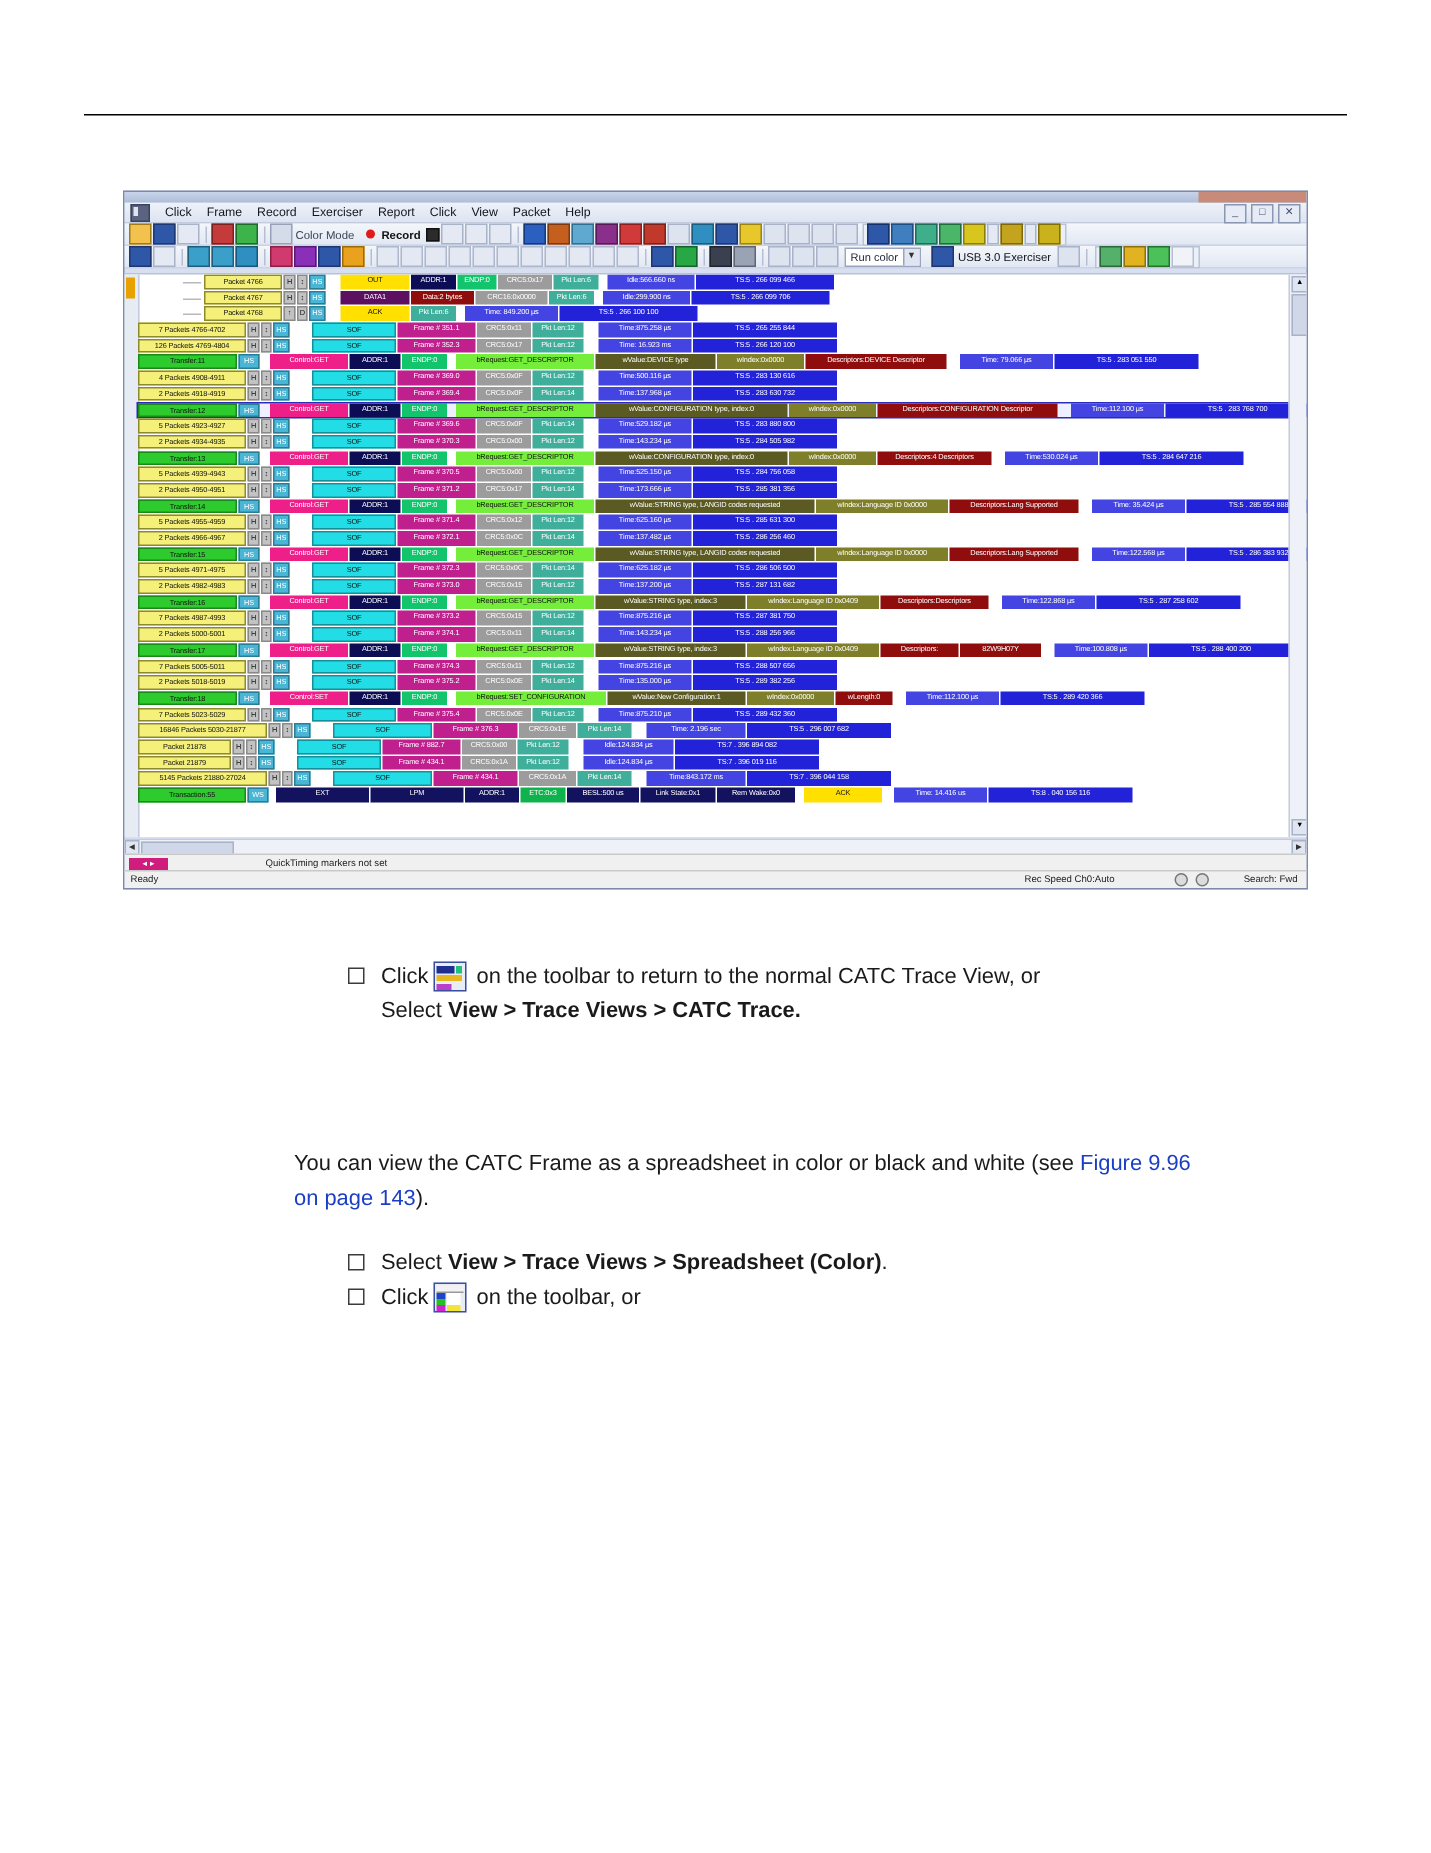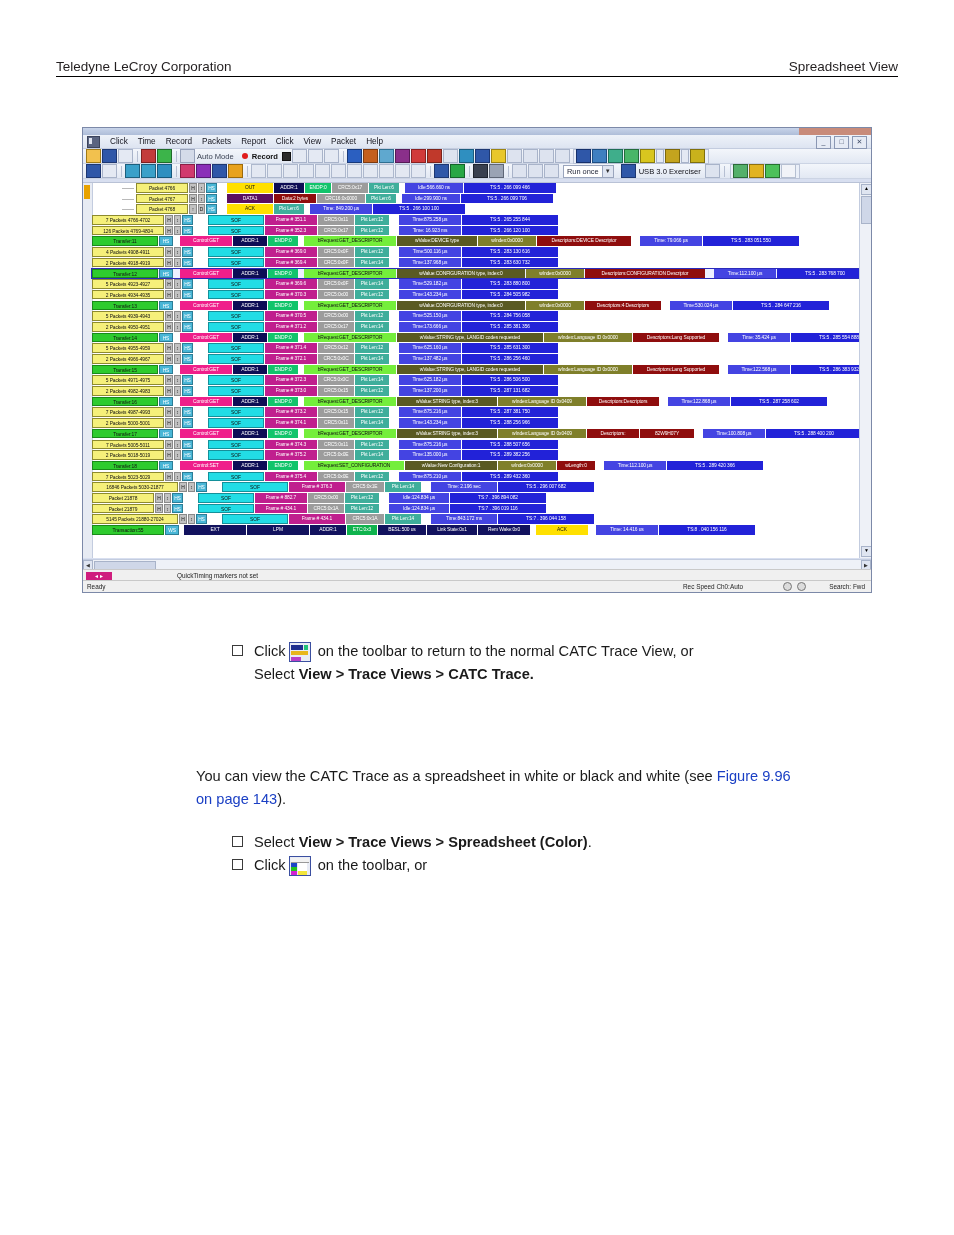--- a/index.html
+++ b/index.html
@@ -147,61 +147,57 @@
   .sb-speed{position:absolute;left:600px;}
   .sb-icons{position:absolute;left:700px;display:flex;gap:5px;}
   .sb-ic{width:7px;height:7px;border-radius:50%;border:1px solid #777;background:#dcdcdc;}
   .sb-search{position:absolute;right:6px;}
 </style>
 </head>
 <body>
 
 <div class="page">
 
-  <div class="hdr">
-    <span>Teledyne LeCroy Corporation</span>
-    <span>Spreadsheet View</span>
-  </div>
   <div class="hdr-rule"></div>
 
   <div id="app-window">
 
     <div class="titlebar">
       <div class="accent"></div>
     </div>
 
     <div class="wbtns">
       <div class="wbtn">_</div>
       <div class="wbtn">□</div>
       <div class="wbtn">✕</div>
     </div>
 
     <div class="menubar">
       <div class="applogo"></div>
       <div class="menu-item">Click</div>
-      <div class="menu-item">Time</div>
+      <div class="menu-item">Frame</div>
       <div class="menu-item">Record</div>
-      <div class="menu-item">Packets</div>
+      <div class="menu-item">Exerciser</div>
       <div class="menu-item">Report</div>
       <div class="menu-item">Click</div>
       <div class="menu-item">View</div>
       <div class="menu-item">Packet</div>
       <div class="menu-item">Help</div>
     </div>
 
     <div class="tbrow">
       <div class="tb-ico" style="background:#f2c14e;border:1px solid #a07a16;"></div>
       <div class="tb-ico" style="background:#2f57a8;border:1px solid #1d3772;"></div>
       <div class="tb-ico" style="background:#e4e9f3;border:1px solid #a8b3c9;"></div>
       <div class="tb-sep"></div>
       <div class="tb-ico" style="background:#c33b3b;border:1px solid #7d1f1f;"></div>
       <div class="tb-ico" style="background:#3cb44a;border:1px solid #1f6b29;"></div>
       <div class="tb-sep"></div>
       <div class="tb-ico" style="background:#d4dbe9;border:1px solid #97a2ba;"></div>
-      <div class="tb-text">Auto Mode</div>
+      <div class="tb-text">Color Mode</div>
       <div class="reddot"></div>
       <div class="tb-rec">Record</div>
       <div class="tb-ico" style="background:#2b2b2b;border:1px solid #111;width:7px;height:7px;"></div>
       <div class="tb-ico" style="background:#e4e9f3;border:1px solid #a8b3c9;"></div>
       <div class="tb-ico" style="background:#e4e9f3;border:1px solid #a8b3c9;"></div>
       <div class="tb-ico" style="background:#e4e9f3;border:1px solid #a8b3c9;"></div>
       <div class="tb-sep"></div>
       <div class="tb-ico" style="background:#2b5fc0;border:1px solid #17397a;"></div>
       <div class="tb-ico" style="background:#c45f1e;border:1px solid #7e3a0e;"></div>
       <div class="tb-ico" style="background:#5fa8cf;border:1px solid #2f6f91;"></div>
@@ -257,21 +253,21 @@
       <div class="tb-ico" style="background:#2f57a8;border:1px solid #1d3772;"></div>
       <div class="tb-ico" style="background:#28a745;border:1px solid #14632a;"></div>
       <div class="tb-sep"></div>
       <div class="tb-ico" style="background:#39404f;border:1px solid #1f242e;"></div>
       <div class="tb-ico" style="background:#9aa3b4;border:1px solid #5e6676;"></div>
       <div class="tb-sep"></div>
       <div class="tb-ico" style="background:#dde3ef;border:1px solid #a8b3c9;"></div>
       <div class="tb-ico" style="background:#dde3ef;border:1px solid #a8b3c9;"></div>
       <div class="tb-ico" style="background:#dde3ef;border:1px solid #a8b3c9;"></div>
       <div class="tb-combo">
-        <span>Run once</span>
+        <span>Run color</span>
         <div class="arw">▼</div>
       </div>
       <div class="exerciser">
         <div class="tb-ico" style="background:#2f57a8;border:1px solid #1d3772;margin:0;"></div>
         <span>USB 3.0 Exerciser</span>
       </div>
       <div class="tb-ico" style="background:#dde3ef;border:1px solid #a8b3c9;"></div>
       <div class="tb-sep"></div>
       <div class="tb-group">
         <div class="tb-ico" style="background:#54b06a;border:1px solid #2b6a38;"></div>
@@ -353,21 +349,21 @@
     <div class="bl-row">
       <div class="bl-sq"></div>
       <div class="bl-txt">
         <span>Click</span><span class="inline-ico ico-catc"><i class="r1"></i><i class="r1b"></i><i class="r2"></i><i class="r3"></i></span><span> on the toolbar to return to the normal CATC Trace View, or</span><br>
         <span>Select </span><span class="b">View &gt; Trace Views &gt; CATC Trace.</span>
       </div>
     </div>
   </div>
 
   <div class="para" style="left:196px;top:765px;width:672px;">
-    <span>You can view the CATC Trace as a spreadsheet in white or black and white (see </span><span class="blue">Figure 9.96</span><br>
+    <span>You can view the CATC Frame as a spreadsheet in color or black and white (see </span><span class="blue">Figure 9.96</span><br>
     <span class="blue">on page 143</span><span>).</span>
   </div>
 
   <div class="bullet-block" style="left:232px;top:831px;width:620px;">
     <div class="bl-row" style="margin-top:0px;">
       <div class="bl-sq"></div>
       <div class="bl-txt">
         <span>Select </span><span class="b">View &gt; Trace Views &gt; Spreadsheet (Color)</span><span>.</span>
       </div>
     </div>

